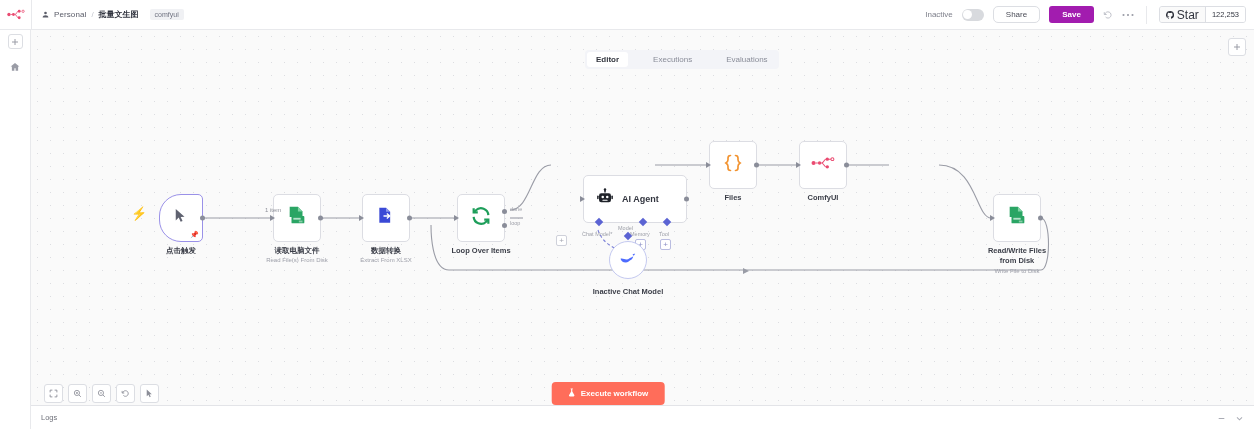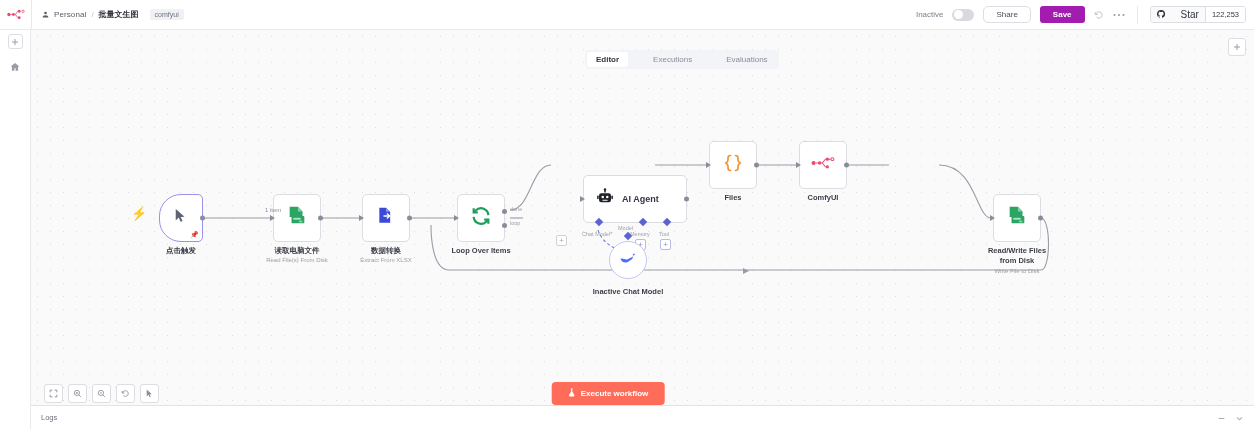--- a/index.html
+++ b/index.html
@@ -49,22 +49,22 @@
     font-size: 8px; color: #fff; background: #a21caf;
     border-radius: 3px; padding: 4px 13px; font-weight: 600;
   }
   .icon-btn { color: #b6b8c1; display: flex; align-items: center; }
   .divider-v { width: 1px; height: 18px; background: #e8e9ec; margin: 0 3px; }
   .star-widget {
     display: flex; align-items: center; border: 1px solid #dcdee3; border-radius: 3px;
     overflow: hidden; height: 17px;
   }
   .star-left {
-    display: flex; align-items: center; gap: 16px; padding: 0 6px;
-    font-size: 10px; color: #32353f; height: 100%; background: #fafafa;
+    display: flex; align-items: center; gap: 3px; padding: 0 6px;
+    font-size: 12px; color: #32353f; height: 100%; background: #fafafa;
   }
   .star-count {
     font-size: 7.5px; color: #32353f; padding: 0 6px; height: 100%;
     display: flex; align-items: center; border-left: 1px solid #dcdee3; background: #fff;
   }
 
   
   .tabs {
     position: absolute; top: 18px; left: 585px; z-index: 45;
     display: flex; gap: 16px; background: #f3f4f8; border-radius: 4px; padding: 2px; margin-top: 32px;

